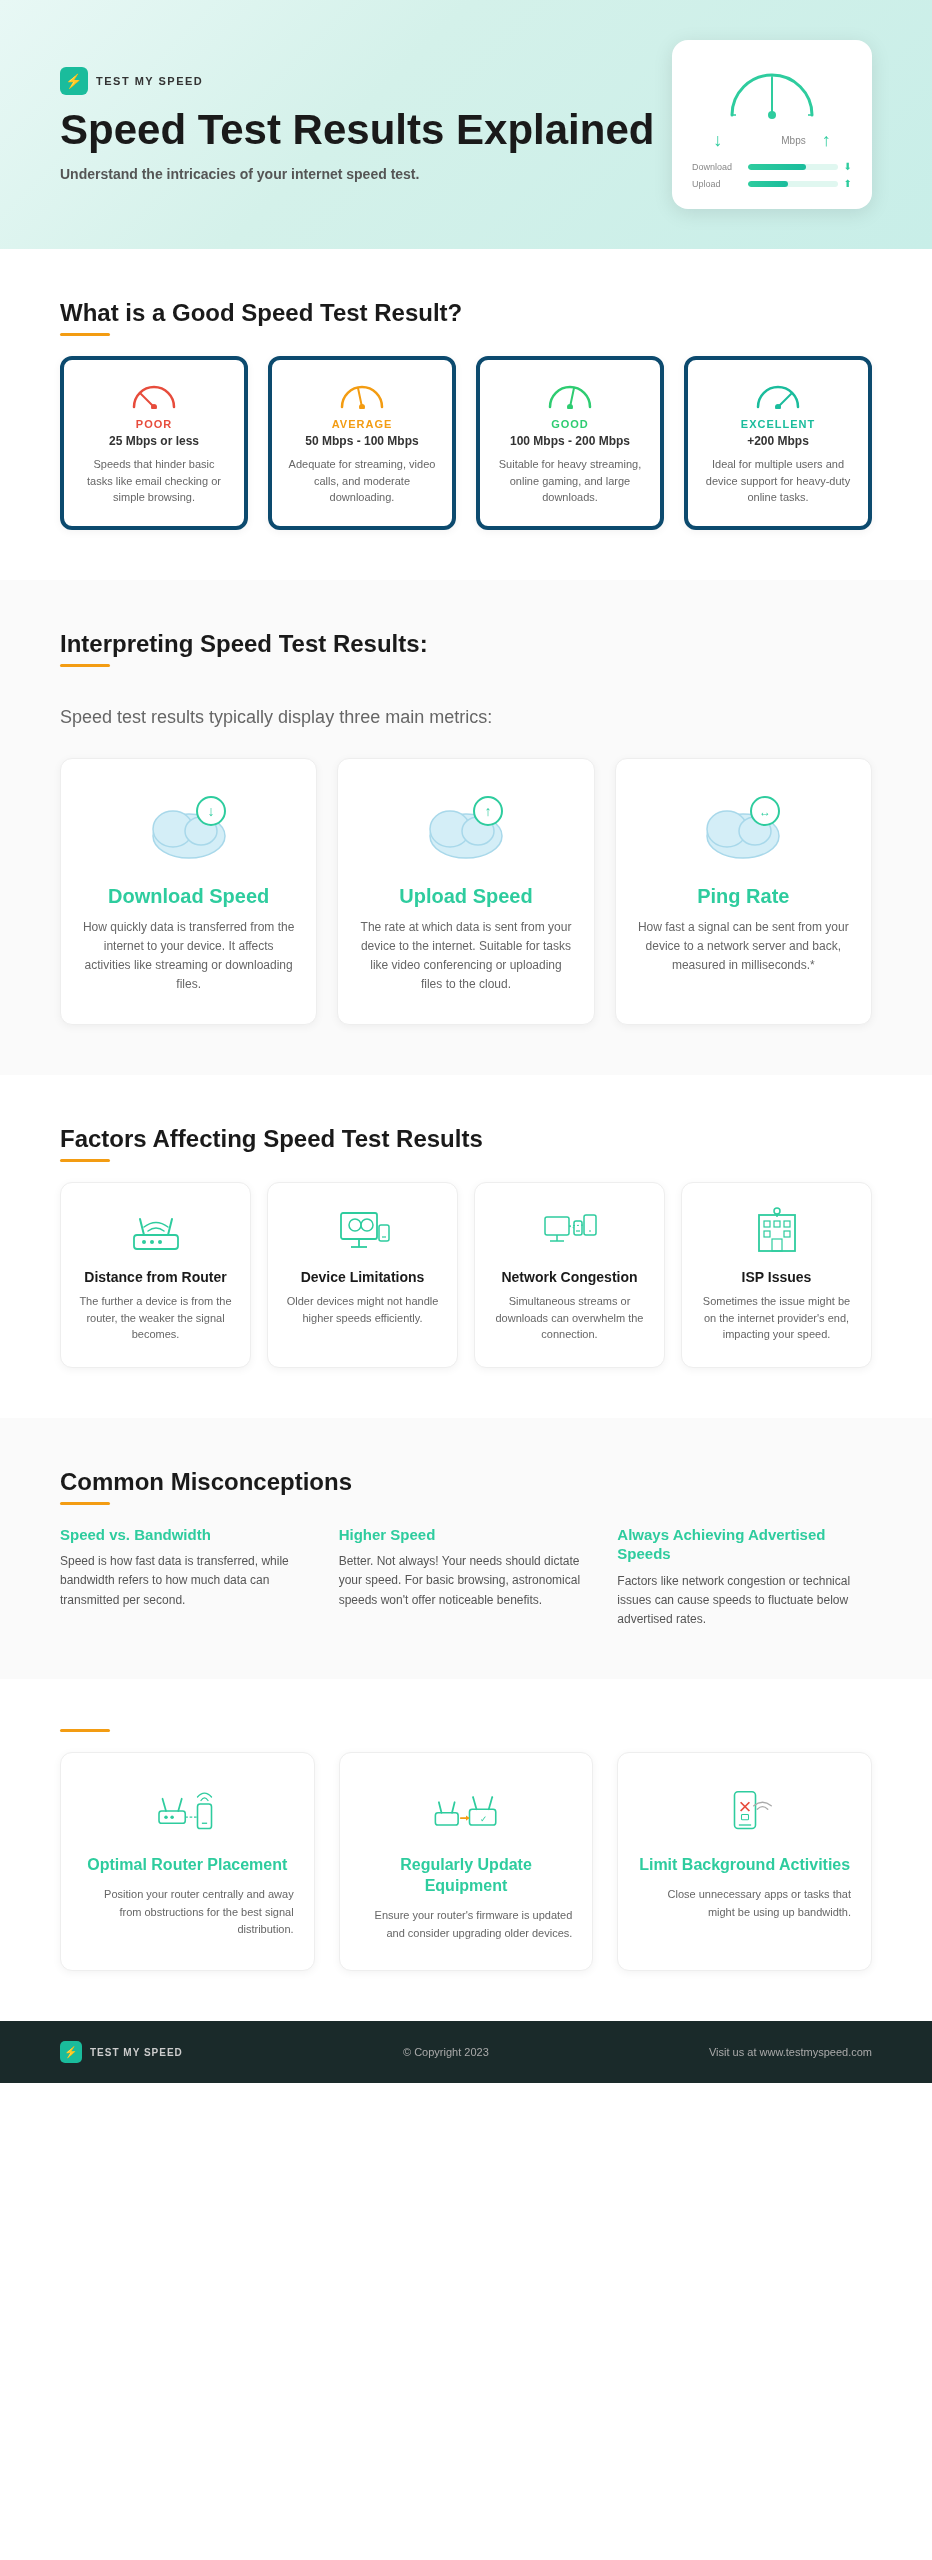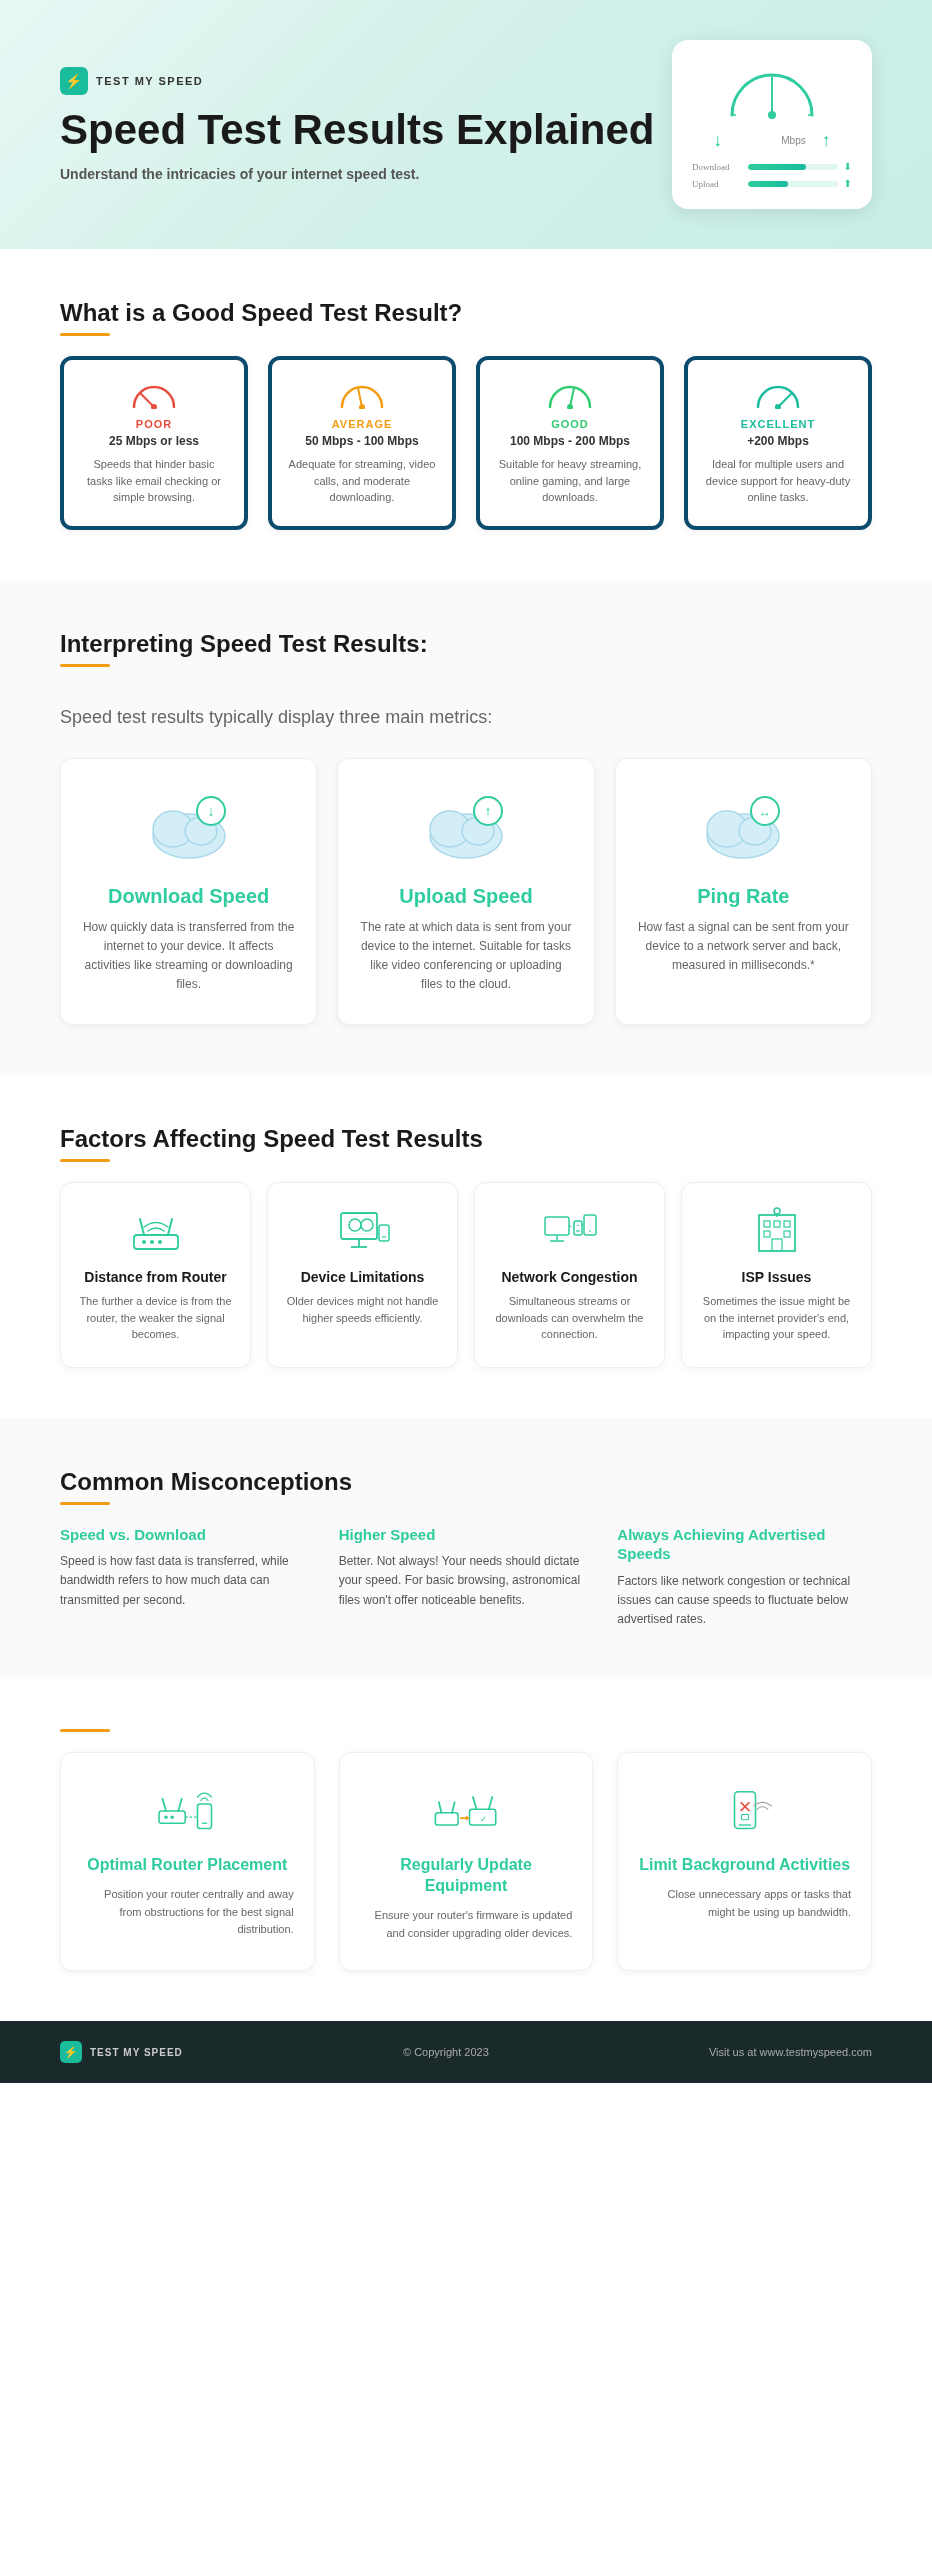--- a/index.html
+++ b/index.html
@@ -67,21 +67,21 @@
       align-items: center;
       gap: 10px;
     }
     .speed-arrows {
       display: flex; gap: 16px; align-items: center;
     }
     .arrow-down { color: #2ecc9e; font-size: 18px; }
     .arrow-up { color: #2ecc9e; font-size: 18px; }
     .speed-bars {
       width: 100%;
-      display: flex; flex-direction: column; gap: 6px; font-family: Liberation Serif, serif;
+      display: flex; flex-direction: column; gap: 6px;
     }
     .speed-bar-row {
       display: flex; align-items: center; gap: 6px;
     }
     .speed-bar-label { font-size: 9px; color: #888; width: 50px; }
     .speed-bar-track {
       flex: 1; height: 6px;
       background: #e0f7f0;
       border-radius: 3px;
       overflow: hidden;
@@ -570,27 +570,27 @@
   </div>
 </div>
 
 <div class="section section-alt">
   <div class="section-title">Common Misconceptions</div>
   <div class="section-title-underline"></div>
 
   <div class="misconceptions-grid">
 
     <div class="misconception-item">
-      <div class="misconception-title">Speed vs. Download</div>
+      <div class="misconception-title">Speed vs. Bandwidth</div>
       <div class="misconception-desc">Speed is how fast data is transferred, while bandwidth refers to how much data can transmitted per second.</div>
     </div>
 
     <div class="misconception-item">
       <div class="misconception-title">Higher Speed</div>
-      <div class="misconception-desc">Better. Not always! Your needs should dictate your speed. For basic browsing, astronomical files won't offer noticeable benefits.</div>
+      <div class="misconception-desc">Better. Not always! Your needs should dictate your speed. For basic browsing, astronomical speeds won't offer noticeable benefits.</div>
     </div>
 
     <div class="misconception-item">
       <div class="misconception-title">Always Achieving Advertised Speeds</div>
       <div class="misconception-desc">Factors like network congestion or technical issues can cause speeds to fluctuate below advertised rates.</div>
     </div>
   </div>
 </div>
 
 <div class="section">

